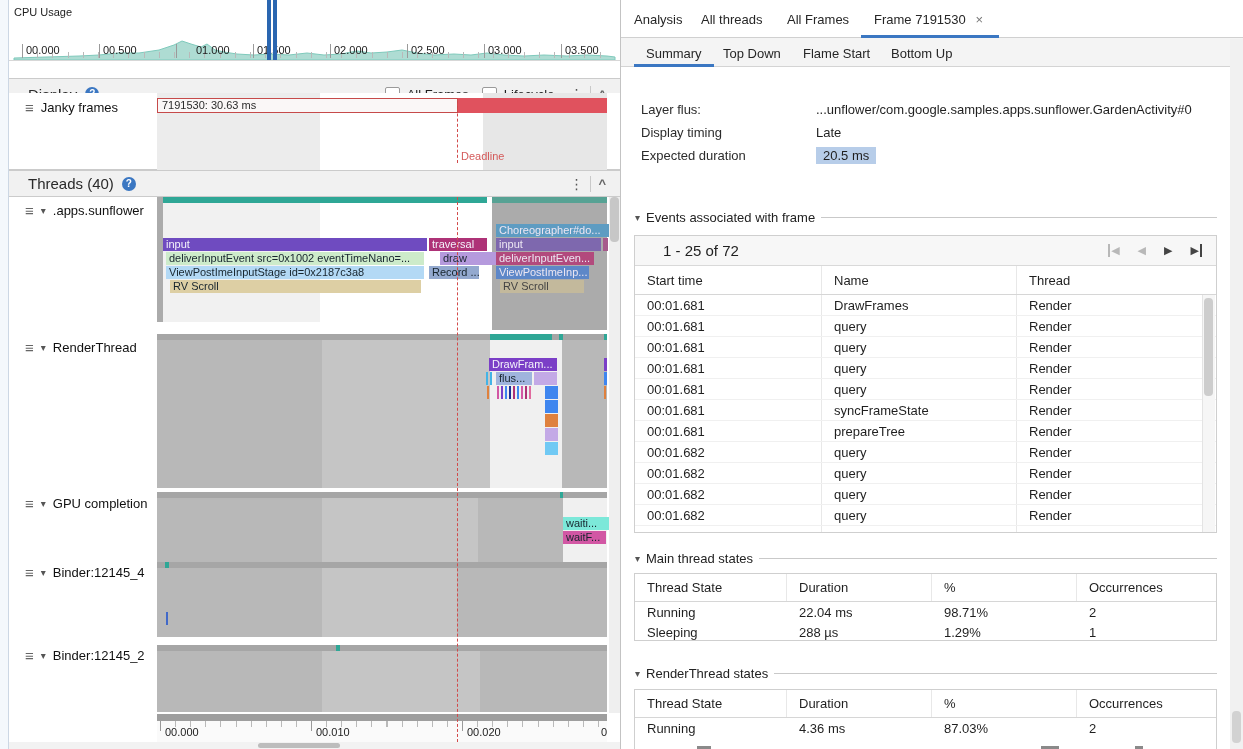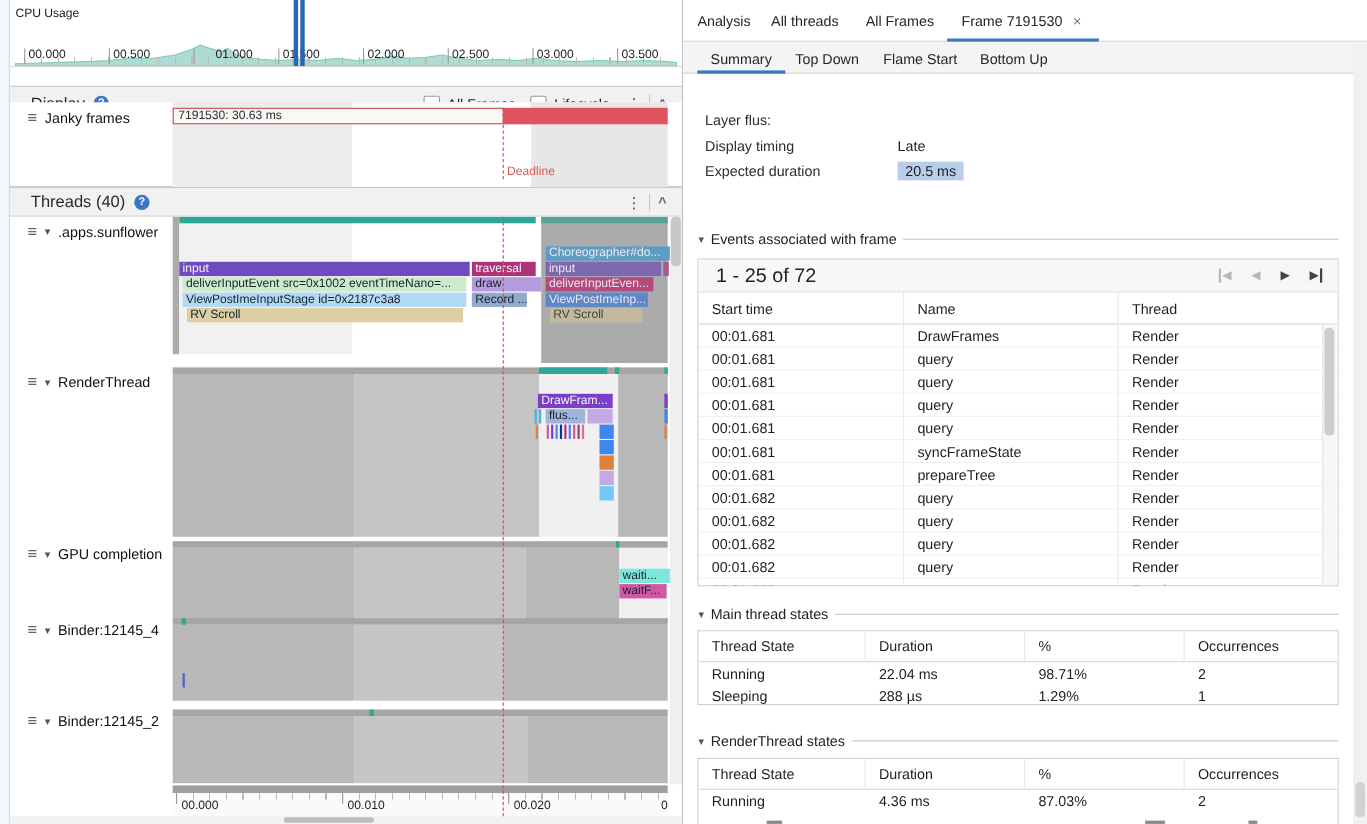--- a/index.html
+++ b/index.html
@@ -132,21 +132,21 @@
     <div class="abs" style="left:154px;top:6px;width:157px;height:119px;background:#f1f1f1"></div>
     <div class="abs" style="left:311px;top:6px;width:167px;height:119px;background:#fff"></div>
     <div class="abs" style="left:483px;top:0;width:115px;height:133px;background:#ababab"></div>
 
     <div class="statebar" style="left:154px;top:0;width:324px;background:var(--teal)"></div>
     <div class="statebar" style="left:483px;top:0;width:115px;background:var(--teal-dim)"></div>
 
     <div class="tbar wt" style="left:154px;top:41px;width:264px;background:var(--input-purple)">input</div>
     <div class="tbar wt" style="left:420px;top:41px;width:58px;background:var(--traversal)">traversal</div>
     <div class="tbar" style="left:157px;top:55px;width:258px;background:var(--deliver-green)">deliverInputEvent src=0x1002 eventTimeNano=...</div>
-    <div class="tbar" style="left:420px;top:55px;width:63px;background:var(--draw-lav)">draw</div>
+    <div class="tbar" style="left:431px;top:55px;width:63px;background:var(--draw-lav)">draw</div>
     <div class="tbar" style="left:157px;top:69px;width:258px;background:var(--viewpost-blue)">ViewPostImeInputStage id=0x2187c3a8</div>
     <div class="tbar" style="left:420px;top:69px;width:50px;background:var(--record-blue)">Record ...</div>
     <div class="tbar" style="left:161px;top:83px;width:251px;background:var(--tan)">RV Scroll</div>
 
     <div class="tbar dim-t" style="left:487px;top:27px;width:113px;background:var(--choreo-dim)">Choreographer#do...</div>
     <div class="tbar dim-t" style="left:487px;top:41px;width:105px;background:var(--input-dim)">input</div>
     <div class="sliver" style="left:594px;top:41px;width:5px;height:13px;background:var(--traversal-dim)"></div>
     <div class="tbar dim-t" style="left:487px;top:55px;width:98px;background:var(--deliver-dim)">deliverInputEven...</div>
     <div class="tbar dim-t" style="left:487px;top:69px;width:93px;background:var(--viewpost-dim)">ViewPostImeInp...</div>
     <div class="tbar" style="left:491px;top:83px;width:84px;background:var(--tan-dim);color:#444">RV Scroll</div>
@@ -267,38 +267,39 @@
     <div class="abs" style="left:0;top:38px;width:623px;height:29px;background:#f4f4f4;border-bottom:1px solid #d4d4d4;box-sizing:border-box">
       <span class="tab" style="left:25px;top:8px">Summary</span>
       <span class="tab" style="left:102px;top:8px">Top Down</span>
       <span class="tab" style="left:182px;top:8px">Flame Start</span>
       <span class="tab" style="left:270px;top:8px">Bottom Up</span>
       <div class="abs" style="left:13px;top:26px;width:80px;height:3px;background:var(--accent)"></div>
     </div>
 
     <div class="sumrow" style="left:20px;top:102px">
       <span class="sumlabel">Layer flus:</span>
+      <span>...unflower/com.google.samples.apps.sunflower.GardenActivity#0</span>
     </div>
     <div class="sumrow" style="left:20px;top:125px">
       <span class="sumlabel">Display timing</span>
       <span>Late</span>
     </div>
     <div class="sumrow" style="left:20px;top:147px">
       <span class="sumlabel">Expected duration</span>
       <span style="background:var(--expected-bg);padding:1px 7px">20.5 ms</span>
     </div>
 
     <div class="sec" style="left:14px;top:210px;width:582px">
       <span class="tri">▾</span>
       <span>Events associated with frame</span>
       <span class="secline"></span>
     </div>
     <div class="tablebox" style="left:13px;top:235px;width:583px;height:298px">
       <div style="height:30px;background:#f7f7f7;border-bottom:1px solid #d9d9d9;display:flex;align-items:center;box-sizing:border-box">
-        <span style="margin-left:16px;font-size:18px">1 - 25 of 72</span>
+        <span style="margin-left:28px;font-size:15px">1 - 25 of 72</span>
         <span style="margin-left:auto;margin-right:14px;display:flex;gap:18px;align-items:center">
           <span class="pagebtn" style="color:#b8b8b8;border-left:2px solid #b8b8b8;padding-left:1px">◀</span>
           <span class="pagebtn" style="color:#b8b8b8">◀</span>
           <span class="pagebtn" style="color:#444">▶</span>
           <span class="pagebtn" style="color:#444;border-right:2px solid #444;padding-right:1px">▶</span>
         </span>
       </div>
       <div class="grid3 thead" style="height:28px">
         <div class="cell">Start time</div>
         <div class="cell">Name</div>

